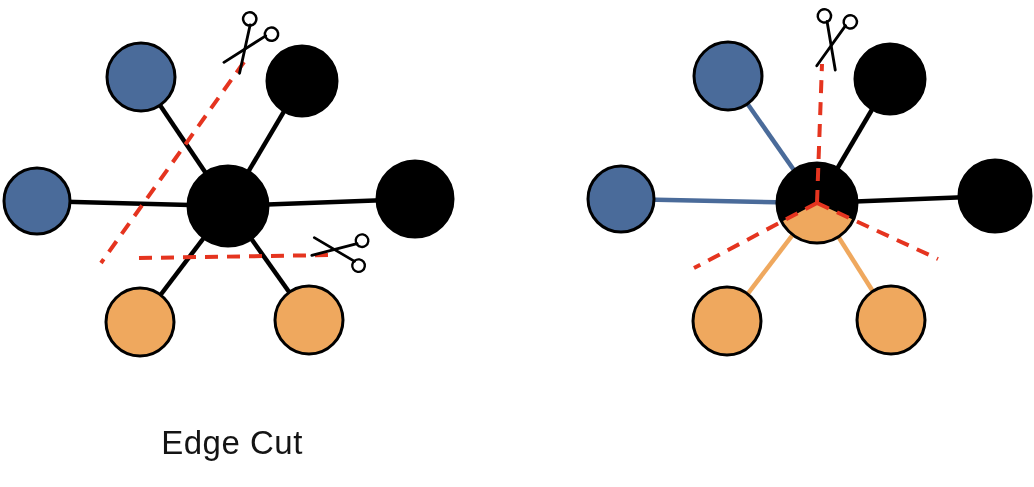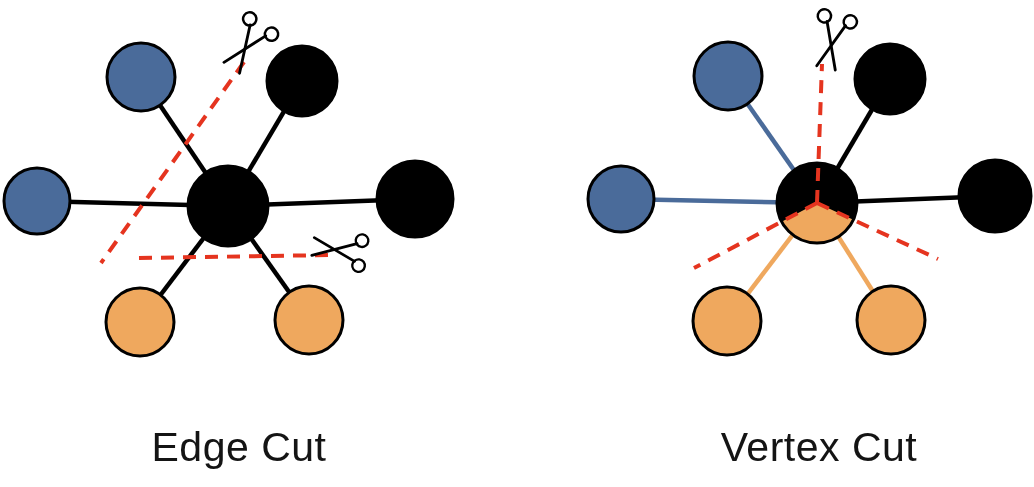--- a/index.html
+++ b/index.html
@@ -5,27 +5,26 @@
   html,body{margin:0;padding:0;background:#ffffff;}
   body{
     width:1034px;height:487px;position:relative;overflow:hidden;
     font-family:"Liberation Sans", sans-serif;
   }
   #stage{position:absolute;left:0;top:0;width:1034px;height:487px;}
   svg{display:block;}
   .diagram-label{
     position:absolute;
     transform:translateX(-50%);
-    font-size:41px;
+    font-size:33px;
     font-weight:300;
     letter-spacing:0.5px;
     color:#141414;
     white-space:nowrap;
     user-select:none;
-    margin-left:7px;
   }
   .label-edge-cut{left:232px;top:424px;}
   .label-vertex-cut{left:812px;top:424px;}
 </style>
 </head>
 <body>
 
 <div id="stage">
   <svg id="diagram" width="1034" height="487" viewBox="0 0 1034 487">
       <g>
@@ -79,14 +78,13 @@
         <line x1="817" y1="203" x2="938" y2="259" stroke="#e5341f" stroke-width="4" stroke-dasharray="13 9" stroke-linecap="butt"></line>
         <g transform="translate(832 42) rotate(103) scale(0.95)">
           <line x1="-20" y1="10" x2="28" y2="-10" stroke="#000000" stroke-width="3" stroke-linecap="round"></line>
           <line x1="-20" y1="-10" x2="28" y2="10" stroke="#000000" stroke-width="3" stroke-linecap="round"></line>
           <circle cx="-25" cy="14" r="7" fill="none" stroke="#000000" stroke-width="2.6"></circle>
           <circle cx="-25" cy="-14" r="7" fill="none" stroke="#000000" stroke-width="2.6"></circle>
         </g>
       </g>
     </svg>
   <div class="diagram-label label-edge-cut">Edge Cut</div>
-  <div class="diagram-label label-vertex-cut">Vertex Cut</div>
 </div>
 
 </body></html>

